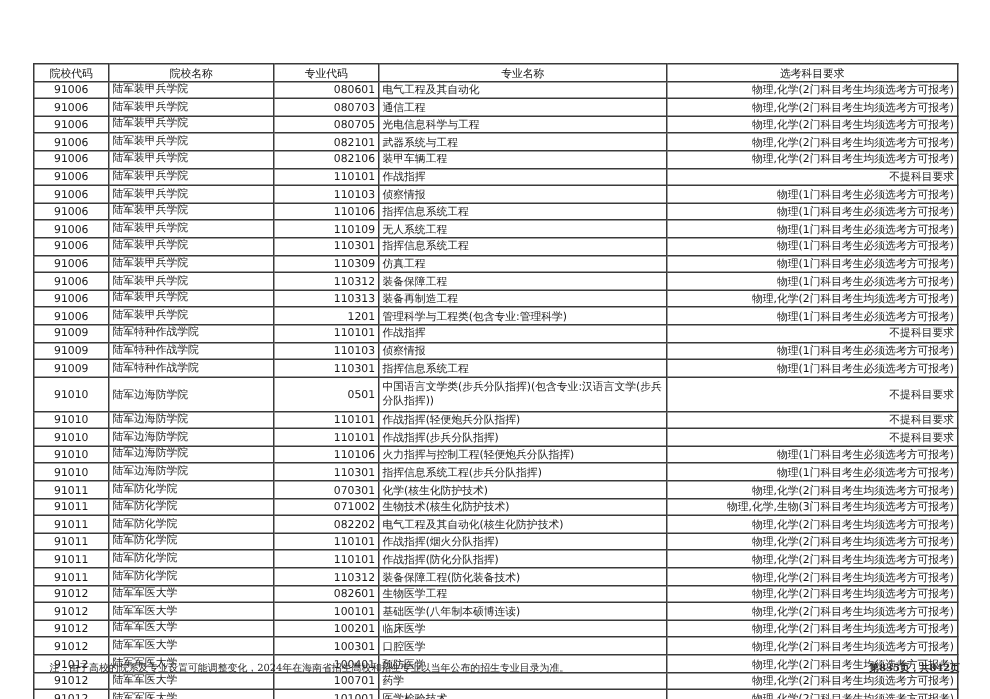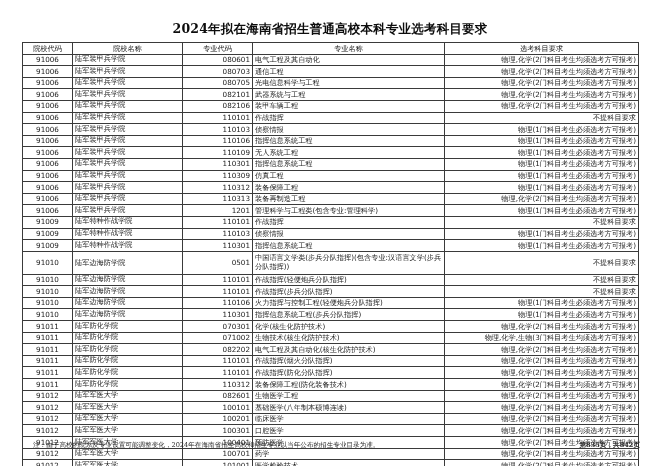--- a/index.html
+++ b/index.html
@@ -114,21 +114,20 @@
     top: 0;
     white-space: nowrap;
     font-weight: bold;
   }
 </style>
 </head>
 <body>
 
 <div class="page">
 
-  <div class="doc-title">2024年拟在海南省招生普通高校本科专业选考科目要求</div>
 
   <div class="table-wrap">
     <table class="req-table">
       <thead>
         <tr>
           <th class="c-code">院校代码</th>
           <th class="c-school">院校名称</th>
           <th class="c-major-code">专业代码</th>
           <th class="c-major">专业名称</th>
           <th class="c-req">选考科目要求</th>

